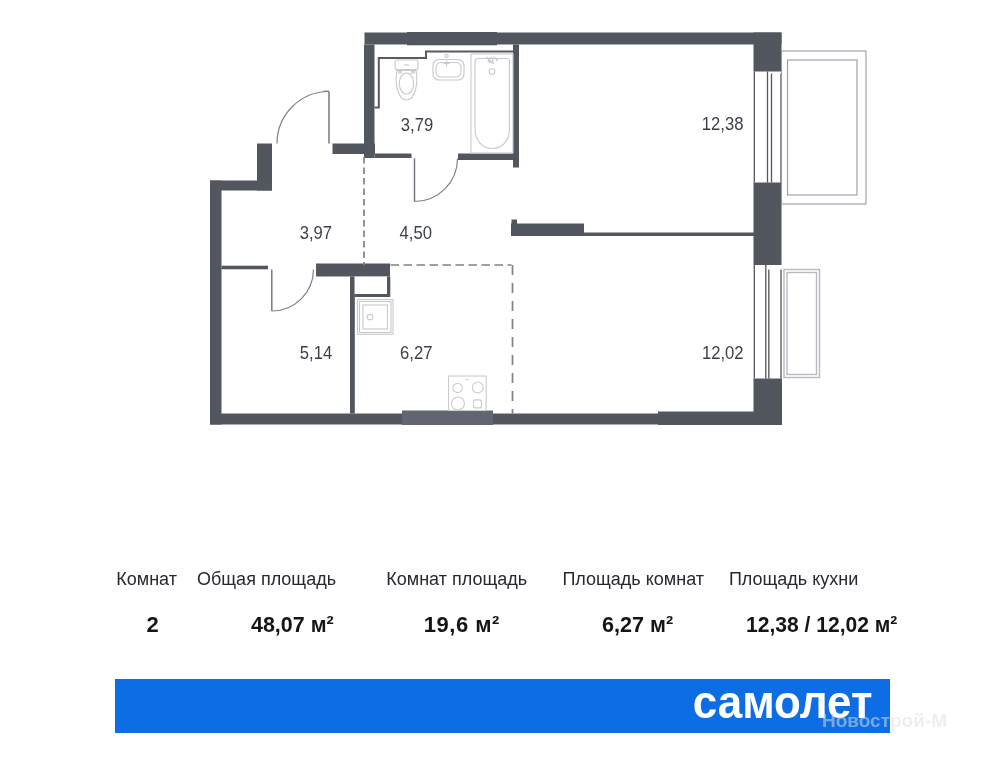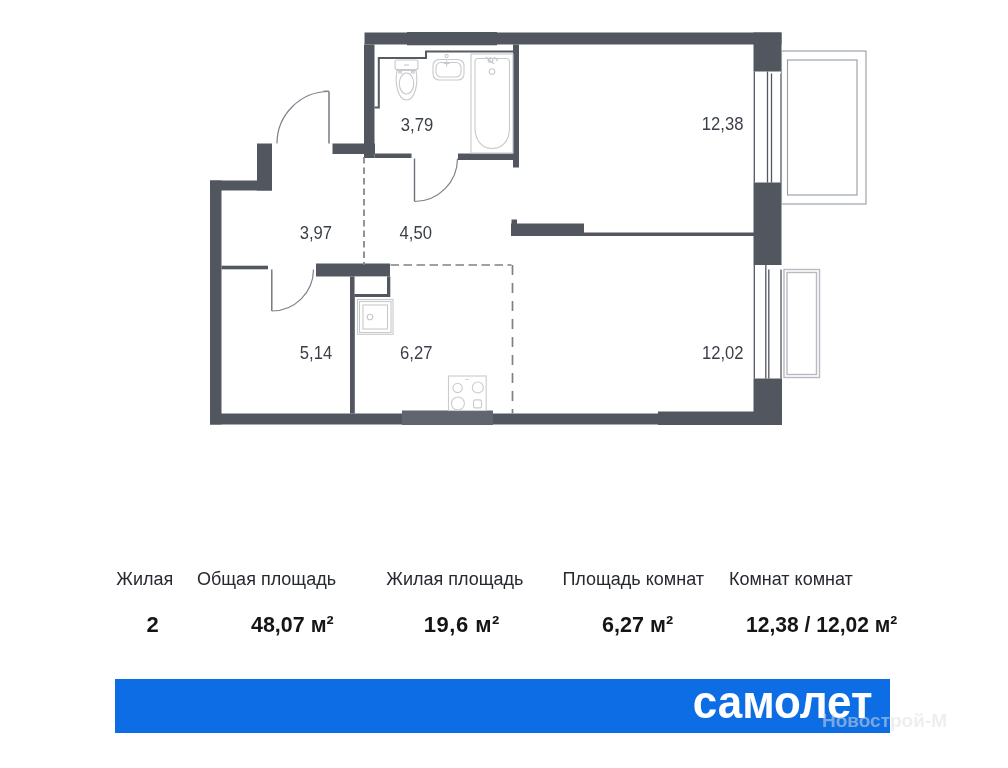--- a/index.html
+++ b/index.html
@@ -162,29 +162,29 @@
 
   <text x="0" y="0" transform="translate(316,359.3) scale(0.9,1)" text-anchor="middle" font-size="18.5" fill="#3a3f48">5,14</text>
 
   <text x="0" y="0" transform="translate(416.2,359.3) scale(0.9,1)" text-anchor="middle" font-size="18.5" fill="#3a3f48">6,27</text>
 
   <text x="0" y="0" transform="translate(722.6,130) scale(0.9,1)" text-anchor="middle" font-size="18.5" fill="#3a3f48">12,38</text>
 
   <text x="0" y="0" transform="translate(722.7,359) scale(0.9,1)" text-anchor="middle" font-size="18.5" fill="#3a3f48">12,02</text>
 </svg>
 
-<div class="hdr" style="left:116.3px;top:570px;">Жилая</div>
+<div class="hdr" style="left:116.3px;top:570px;">Комнат</div>
 
 <div class="hdr" style="left:197px;top:570px;">Общая площадь</div>
 
-<div class="hdr" style="left:386.3px;top:570px;">Жилая площадь</div>
+<div class="hdr" style="left:386.3px;top:570px;">Комнат площадь</div>
 
 <div class="hdr" style="left:562.4px;top:570px;">Площадь комнат</div>
 
-<div class="hdr" style="left:728.9px;top:570px;">Комнат комнат</div>
+<div class="hdr" style="left:728.9px;top:570px;">Площадь кухни</div>
 
 <div class="val" style="left:146.4px;top:614px;">2</div>
 
 <div class="val" style="left:250.7px;top:614px;transform:scaleX(0.975);transform-origin:0 0;">48,07 м²</div>
 
 <div class="val" style="left:423.8px;top:614px;letter-spacing:0.5px;">19,6 м²</div>
 
 <div class="val" style="left:601.5px;top:614px;transform:scaleX(0.98);transform-origin:0 0;">6,27 м²</div>
 
 <div class="val" style="left:746.1px;top:614px;transform:scaleX(0.957);transform-origin:0 0;">12,38 / 12,02 м²</div>

